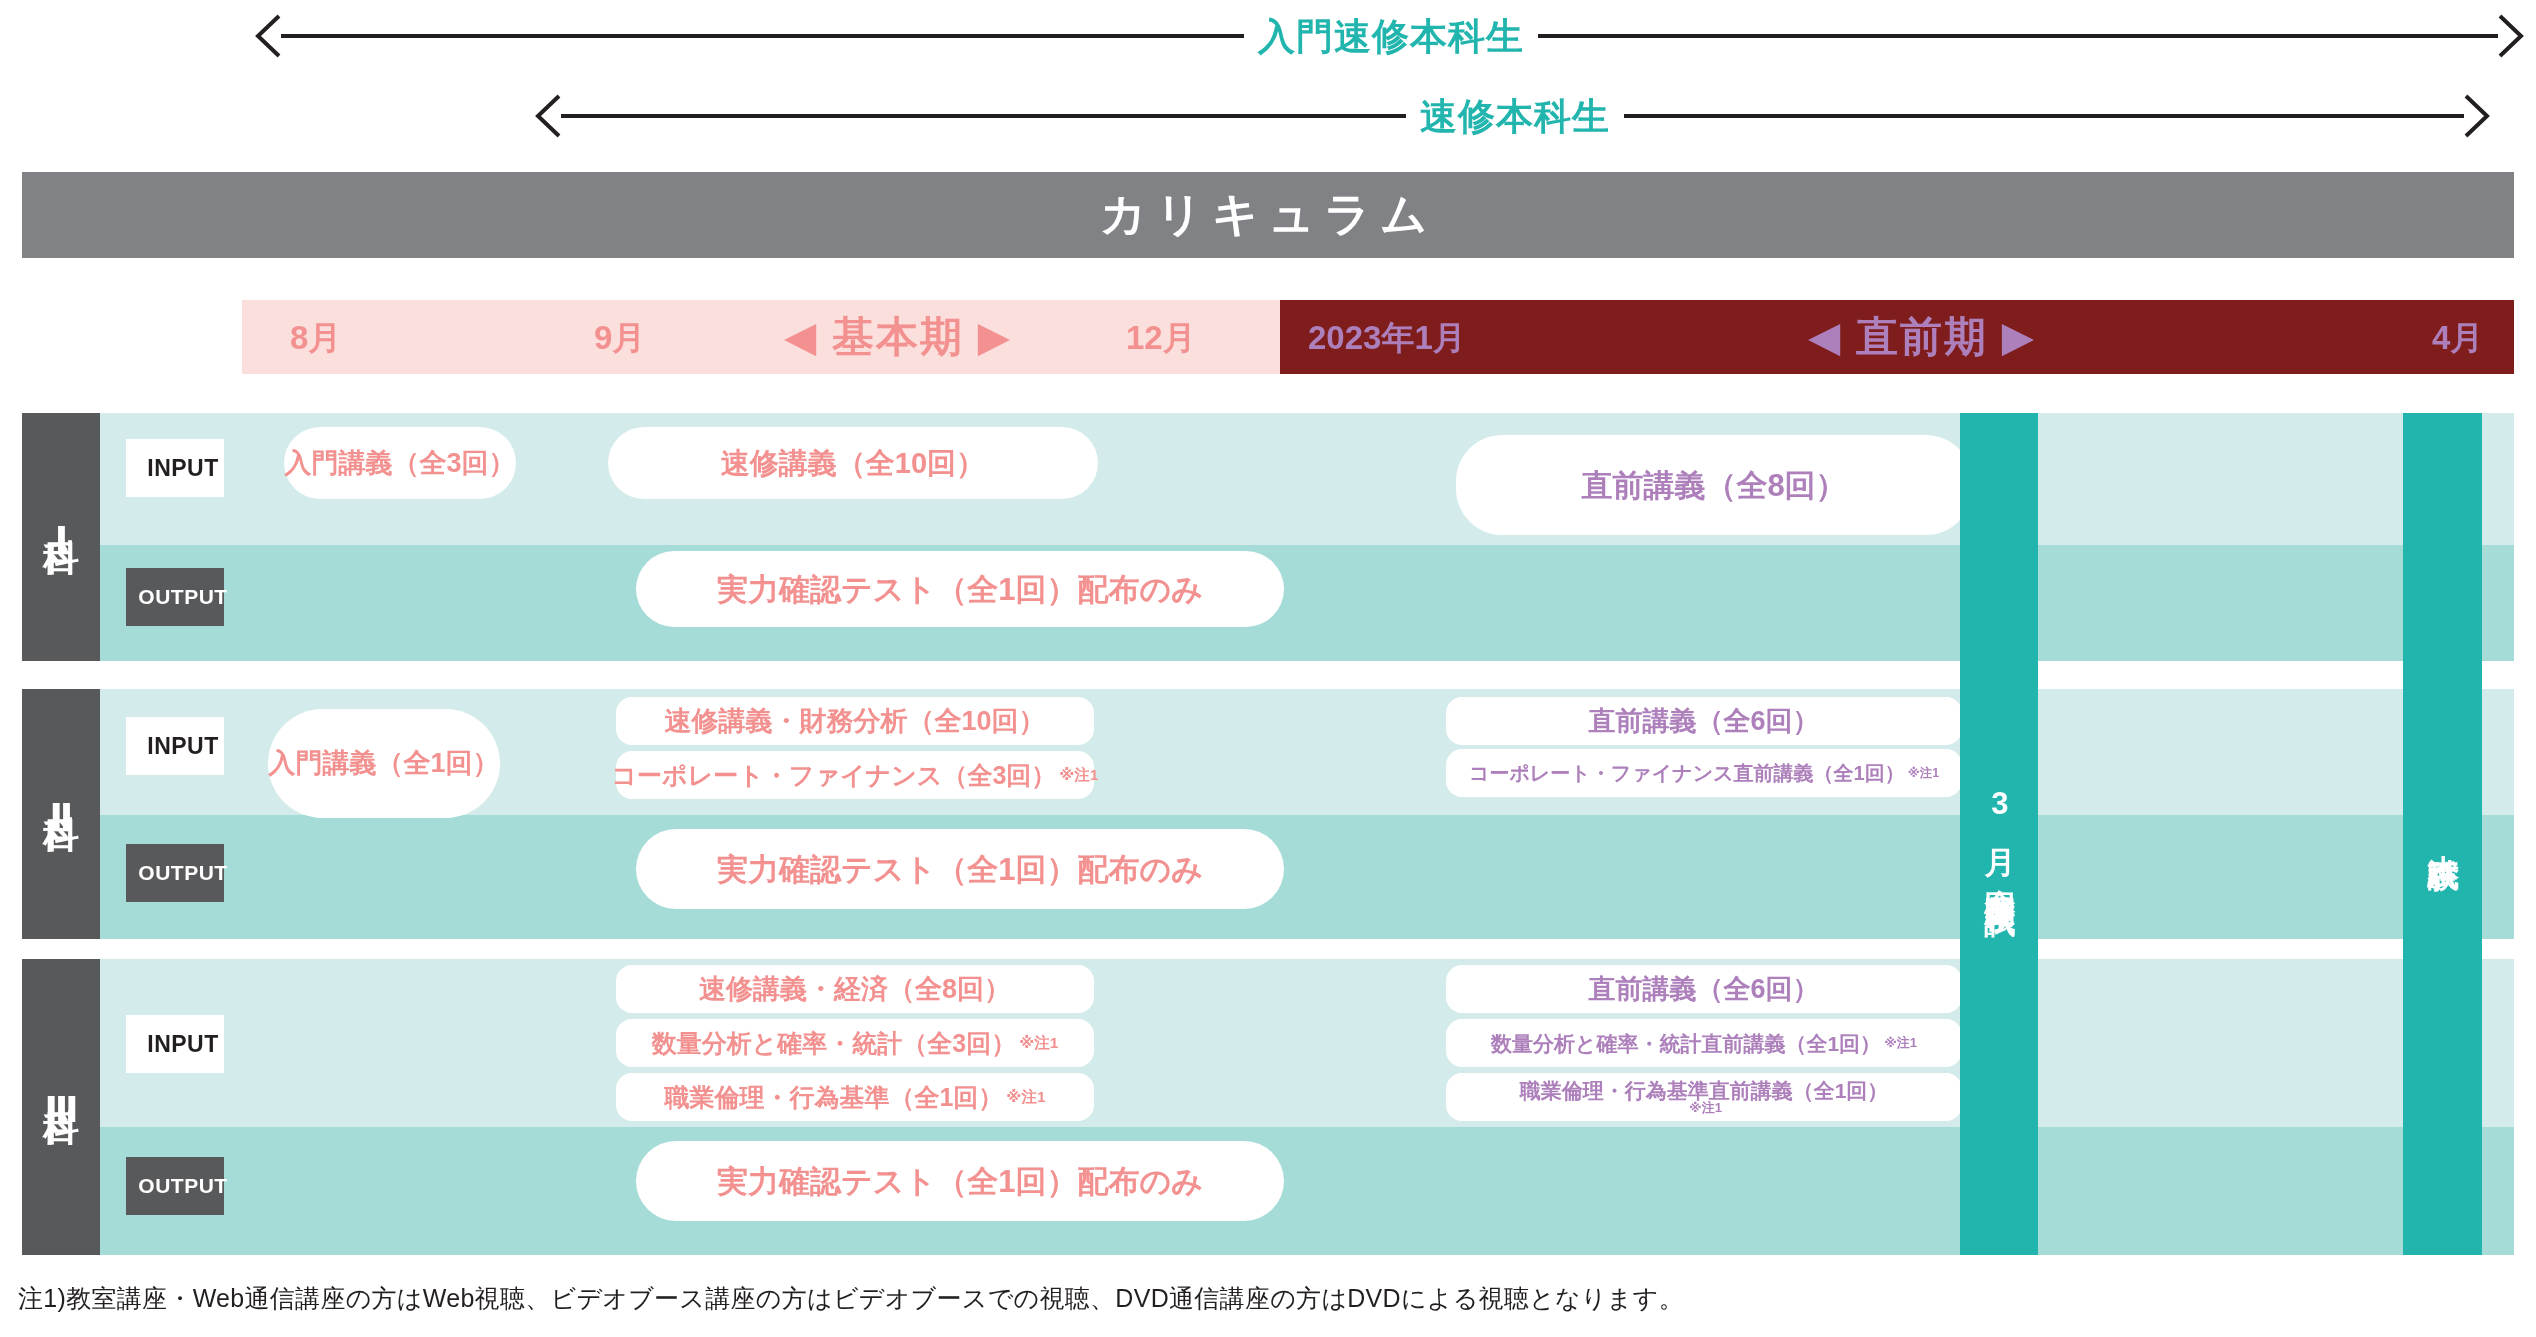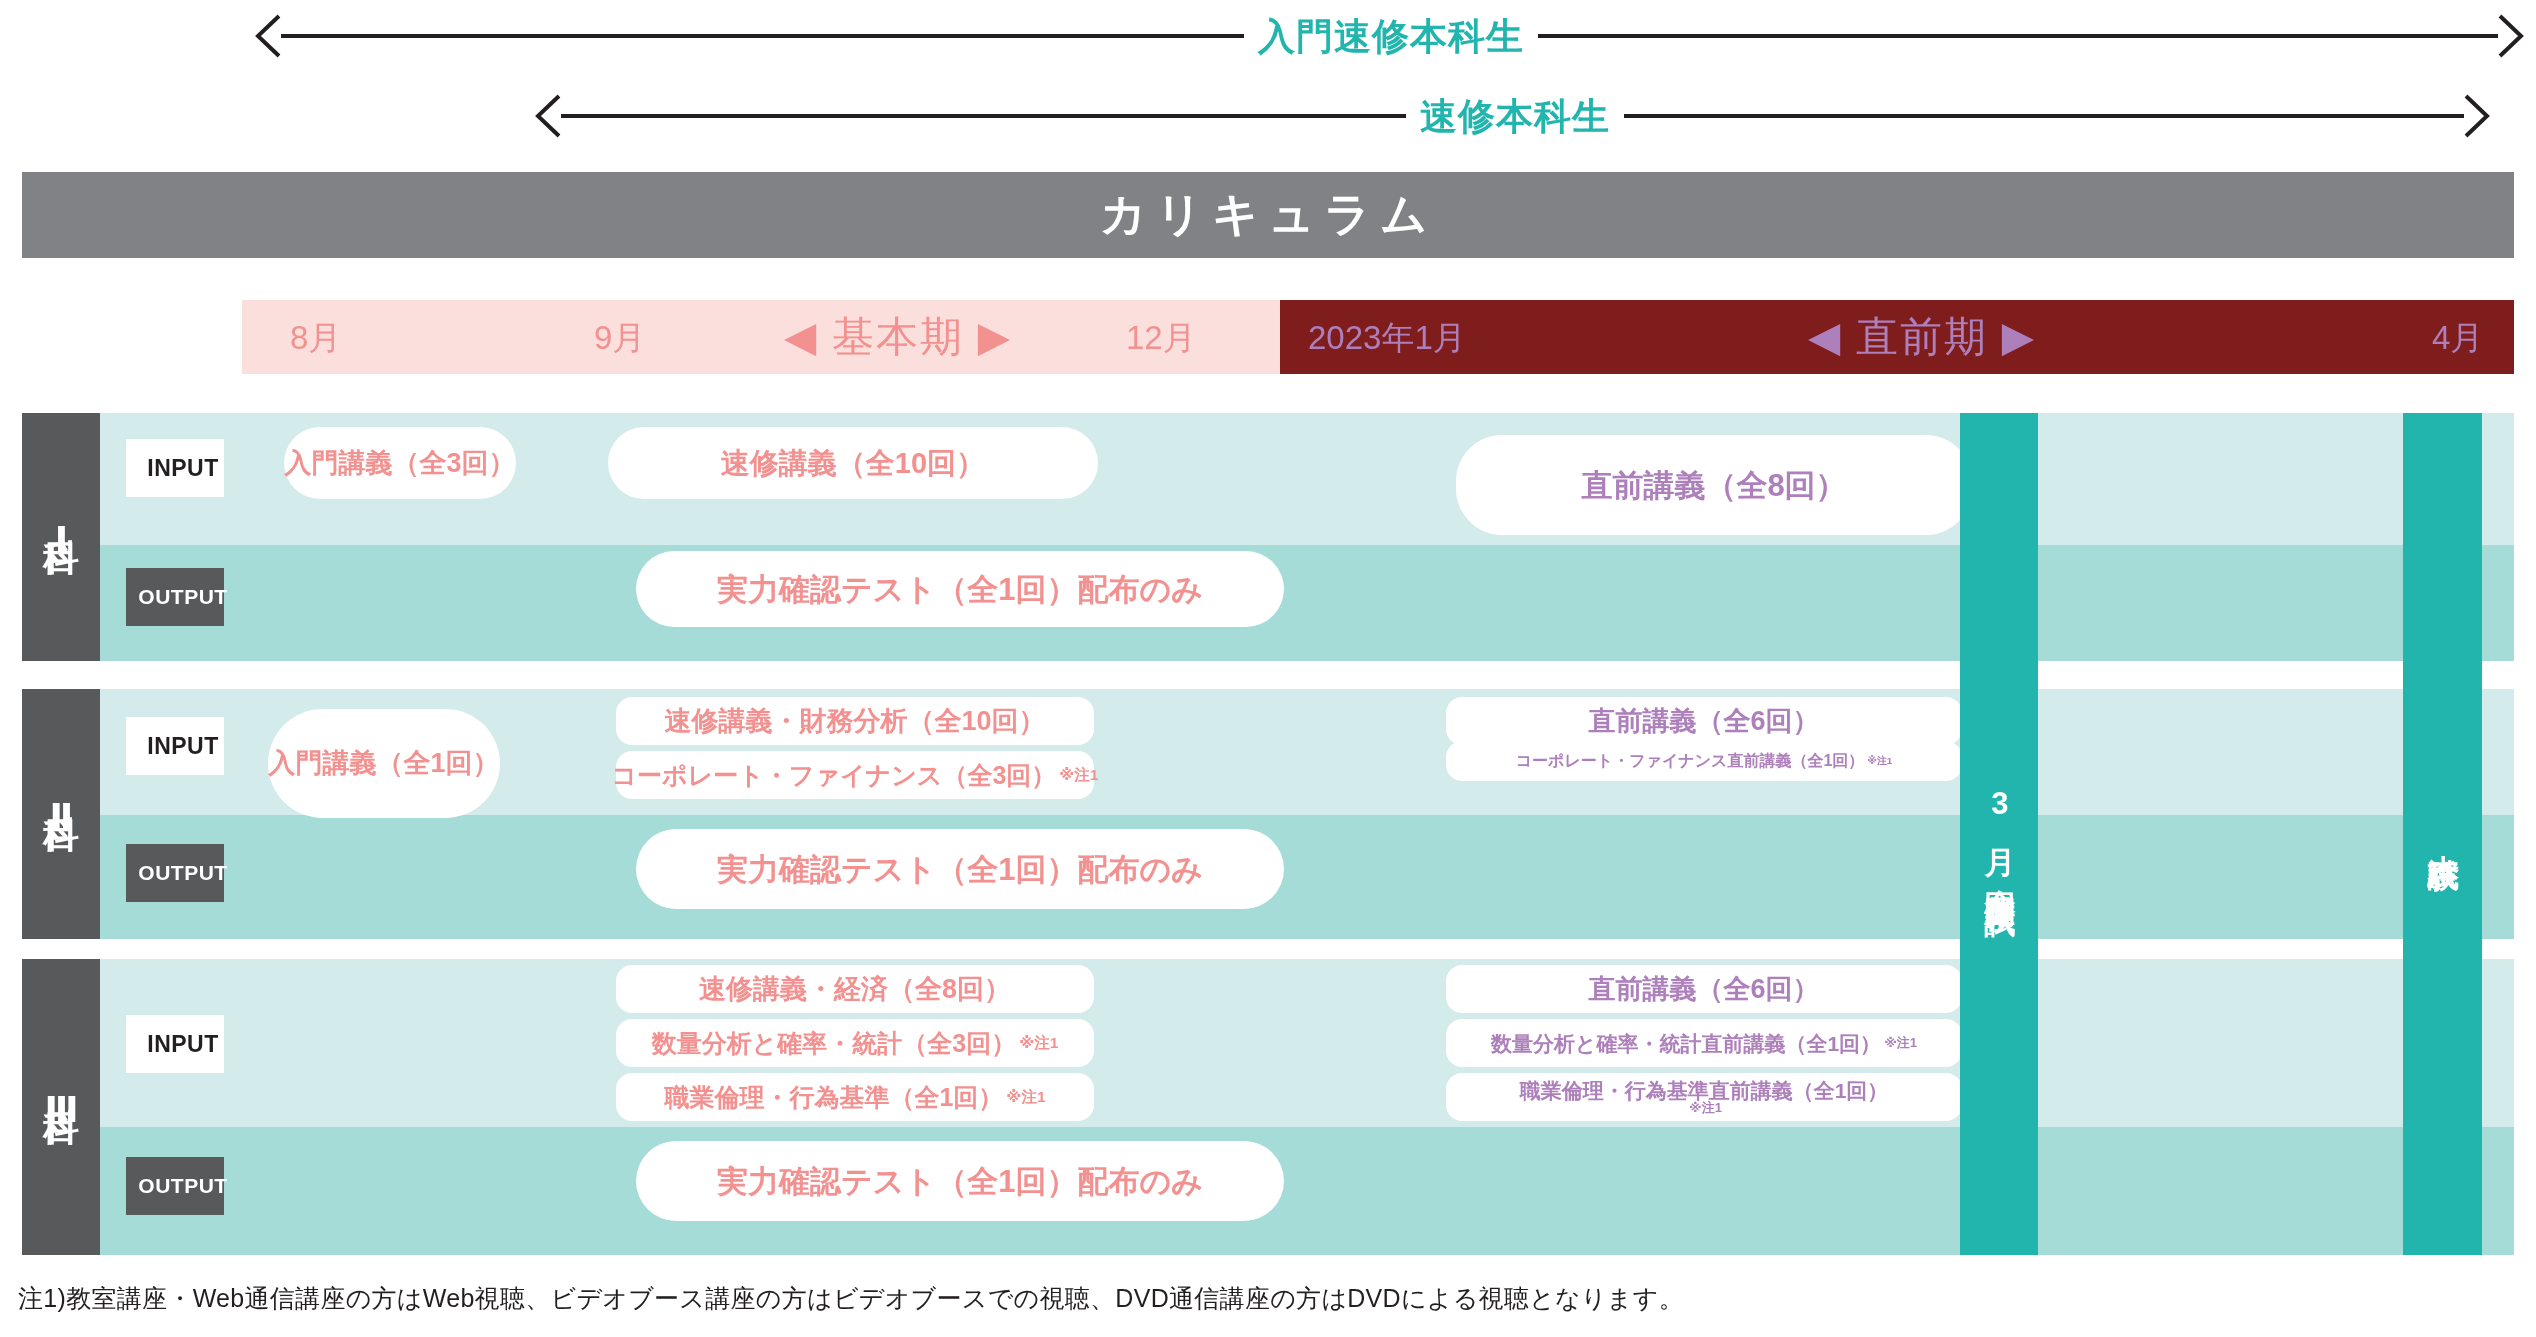--- a/index.html
+++ b/index.html
@@ -20,21 +20,21 @@
 
   
   .title-bar{position:absolute;left:22px;top:172px;width:2492px;height:86px;
     background:#808285;display:flex;align-items:center;justify-content:center;}
   .title-bar span{color:#ffffff;font-size:46px;font-weight:bold;letter-spacing:9px;text-align:center;}
 
   
   .month-band{position:absolute;top:300px;height:74px;display:flex;align-items:center;}
   .band-basic{left:242px;width:1038px;background:#fbdfdd;}
   .band-chokuzen{left:1280px;width:1234px;background:#7f1d1d;}
-  .month-label{position:absolute;font-weight:normal;white-space:nowrap;line-height:1;}
+  .month-label{position:absolute;font-weight:bold;white-space:nowrap;line-height:1;}
   .m-pink{color:#f2918f;}
   .m-purple{color:#ad80bb;}
   .m-small{font-size:33px;}
   .m-big{font-size:42px;letter-spacing:2px;}
 
   
   .subject-row{position:absolute;left:22px;width:2492px;}
   .sidebar{position:absolute;left:0;top:0;width:78px;height:100%;background:#58595b;
     display:flex;align-items:center;justify-content:center;}
   .sidebar span{color:#ffffff;font-size:36px;font-weight:bold;
@@ -168,21 +168,21 @@
     <div class="pill pill-pink" style="left:594px;top:8px;width:478px;height:48px;font-size:27px;border-radius:16px;">
       <span>速修講義・財務分析（全10回）</span>
     </div>
     <div class="pill pill-pink" style="left:594px;top:62px;width:478px;height:48px;font-size:25px;border-radius:16px;">
       <span>コーポレート・ファイナンス（全3回）</span>
         <span class="note-sup">※注1</span>
     </div>
     <div class="pill pill-purple" style="left:1424px;top:8px;width:516px;height:48px;font-size:27px;border-radius:16px;">
       <span>直前講義（全6回）</span>
     </div>
-    <div class="pill pill-purple" style="left:1424px;top:52px;width:516px;height:40px;font-size:16px;border-radius:16px;">
+    <div class="pill pill-purple" style="left:1424px;top:60px;width:516px;height:48px;font-size:20px;border-radius:16px;">
       <span>コーポレート・ファイナンス直前講義（全1回）</span>
         <span class="note-sup">※注1</span>
     </div>
 
     <div class="pill pill-pink" style="left:614px;top:140px;width:648px;height:80px;font-size:31px;">
       <span>実力確認テスト（全1回）配布のみ</span>
     </div>
   </div>
 
   <div class="subject-row" style="top:959px;height:296px;">

